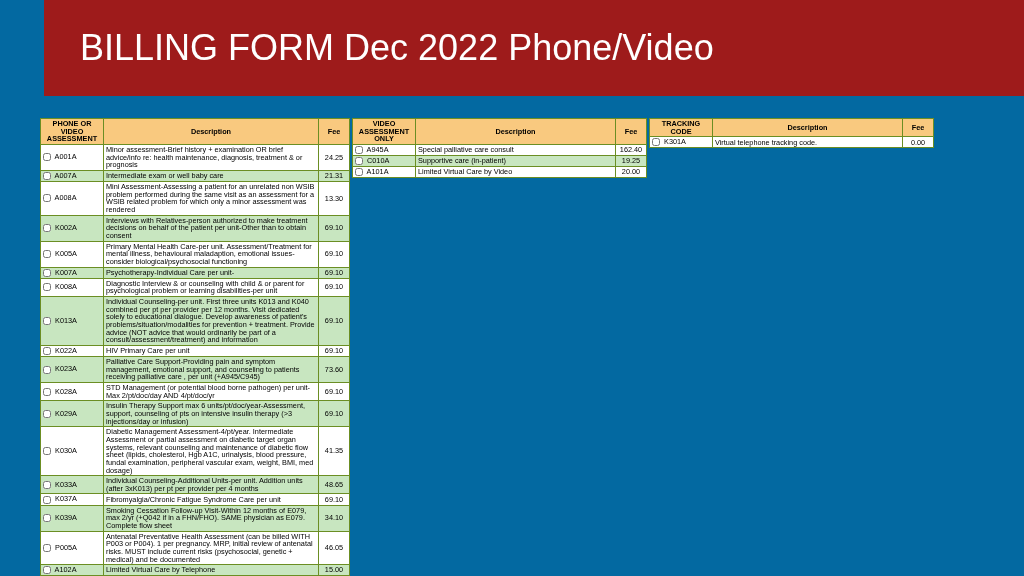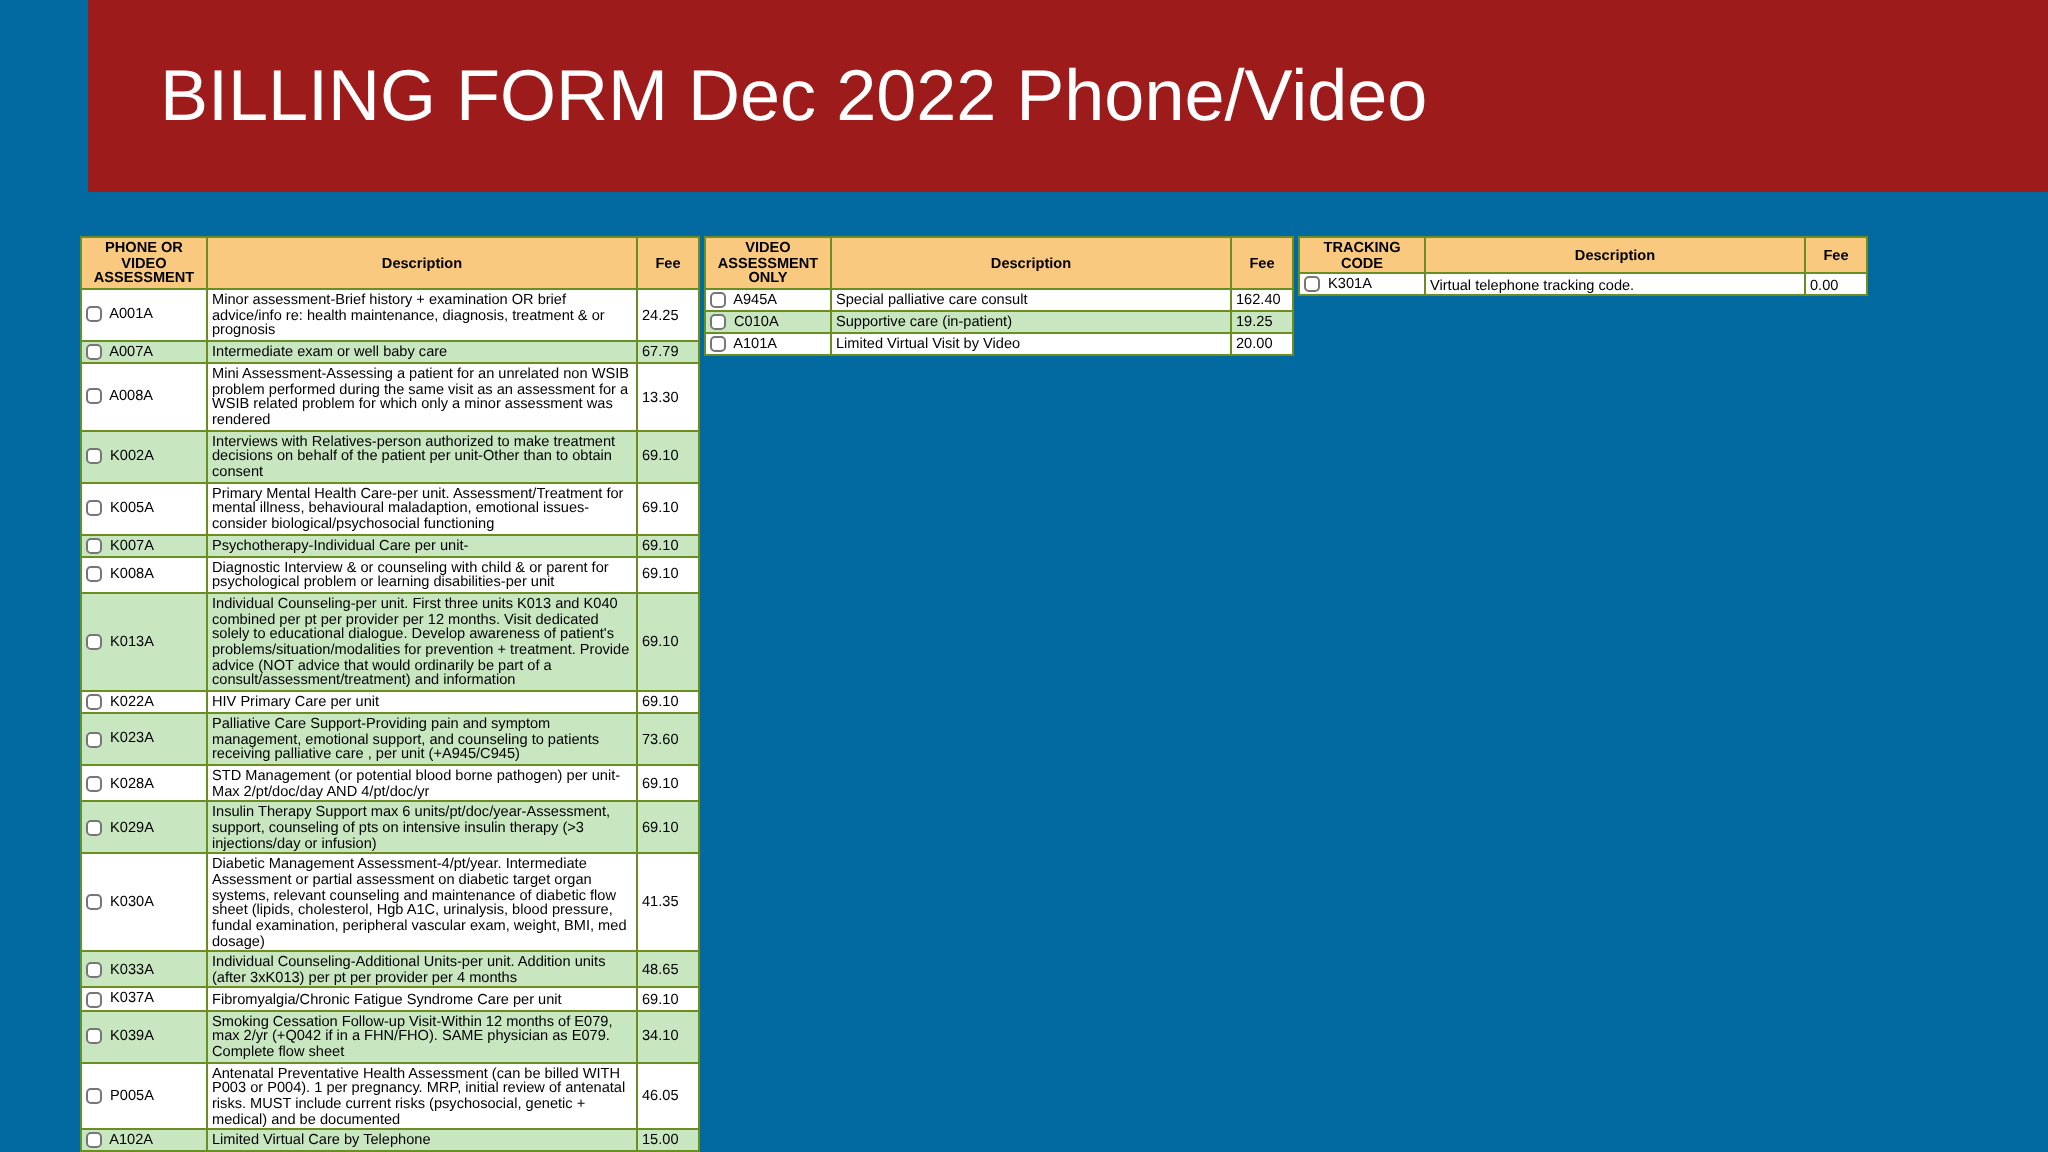--- a/index.html
+++ b/index.html
@@ -5,21 +5,21 @@
   html,body{margin:0;padding:0;font-family:"Segoe UI",Arial,sans-serif;background:#fff;}
   .slide{width:1024px;height:576px;position:relative;background:#0369a1;padding-left:44px;}
   .title-bar{background:#9e1b1b;height:96px;width:1024px;display:flex;align-items:center;padding-left:36px;box-sizing:border-box;}
   .title-bar h1{color:#fff;font-size:36px;font-weight:300;margin:0;}
   .content{position:absolute;top:118px;left:40px;right:8px;}
   .tables{display:flex;align-items:flex-start;gap:2px;}
   table{border-collapse:collapse;font-size:7.3px;line-height:1.05;}
   th{background:#f9c97f;font-weight:bold;text-align:center;border:1px solid #6b8e23;padding:1px 2px;}
   td{border:1px solid #6b8e23;padding:1px 2px;vertical-align:middle;}
   td.code{white-space:nowrap;width:58px;}
-  td.fee{text-align:left;width:26px;white-space:nowrap;}
+  td.fee{text-align:center;width:26px;white-space:nowrap;}
   tr.alt td{background:#c8e6c0;}
   tr.norm td{background:#ffffff;}
   input[type=checkbox]{width:8px;height:8px;vertical-align:middle;margin:0 2px 0 0;}
   .t1 td.desc{width:210px;margin-top:44px;}
   .t2 td.desc{width:195px;margin-top:20px;}
   .t3 td.desc{width:185px;margin-top:27px;}
 </style>
 </head>
 <body>
 <div class="slide">
@@ -38,21 +38,21 @@
           </thead>
           <tbody id="t1-body">
             <tr class="norm">
               <td class="code"><input type="checkbox" style=""><span> A001A</span></td>
               <td class="desc">Minor assessment-Brief history + examination OR brief advice/info re: health maintenance, diagnosis, treatment &amp; or prognosis</td>
               <td class="fee">24.25</td>
             </tr>
             <tr class="alt">
               <td class="code"><input type="checkbox" style=""><span> A007A</span></td>
               <td class="desc">Intermediate exam or well baby care</td>
-              <td class="fee">67.79</td>
+              <td class="fee">21.31</td>
             </tr>
             <tr class="norm">
               <td class="code"><input type="checkbox" style=""><span> A008A</span></td>
               <td class="desc">Mini Assessment-Assessing a patient for an unrelated non WSIB problem performed during the same visit as an assessment for a WSIB related problem for which only a minor assessment was rendered</td>
               <td class="fee">13.30</td>
             </tr>
             <tr class="alt">
               <td class="code"><input type="checkbox" style=""><span> K002A</span></td>
               <td class="desc">Interviews with Relatives-person authorized to make treatment decisions on behalf of the patient per unit-Other than to obtain consent</td>
               <td class="fee">69.10</td>
@@ -143,21 +143,21 @@
               <td class="desc">Special palliative care consult</td>
               <td class="fee">162.40</td>
             </tr>
             <tr class="alt">
               <td class="code"><input type="checkbox" style=""><span> C010A</span></td>
               <td class="desc">Supportive care (in-patient)</td>
               <td class="fee">19.25</td>
             </tr>
             <tr class="norm">
               <td class="code"><input type="checkbox" style=""><span> A101A</span></td>
-              <td class="desc">Limited Virtual Visit by Video</td>
+              <td class="desc">Limited Virtual Care by Video</td>
               <td class="fee">20.00</td>
             </tr>
           </tbody>
         </table>
       <table class="t3">
           <thead>
             <tr id="t3-head">
               <th>TRACKING CODE</th>
               <th>Description</th>
               <th>Fee</th>

